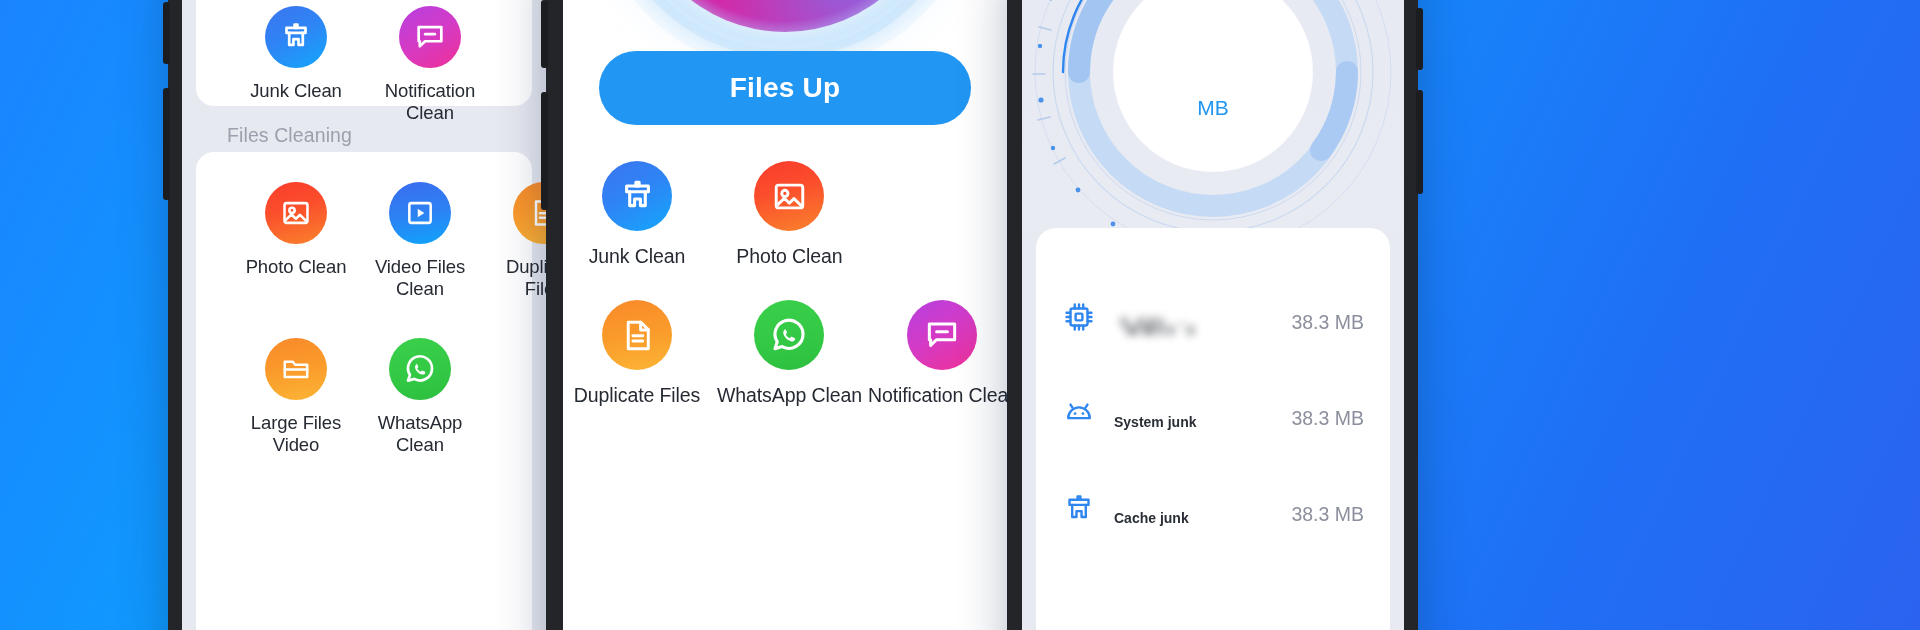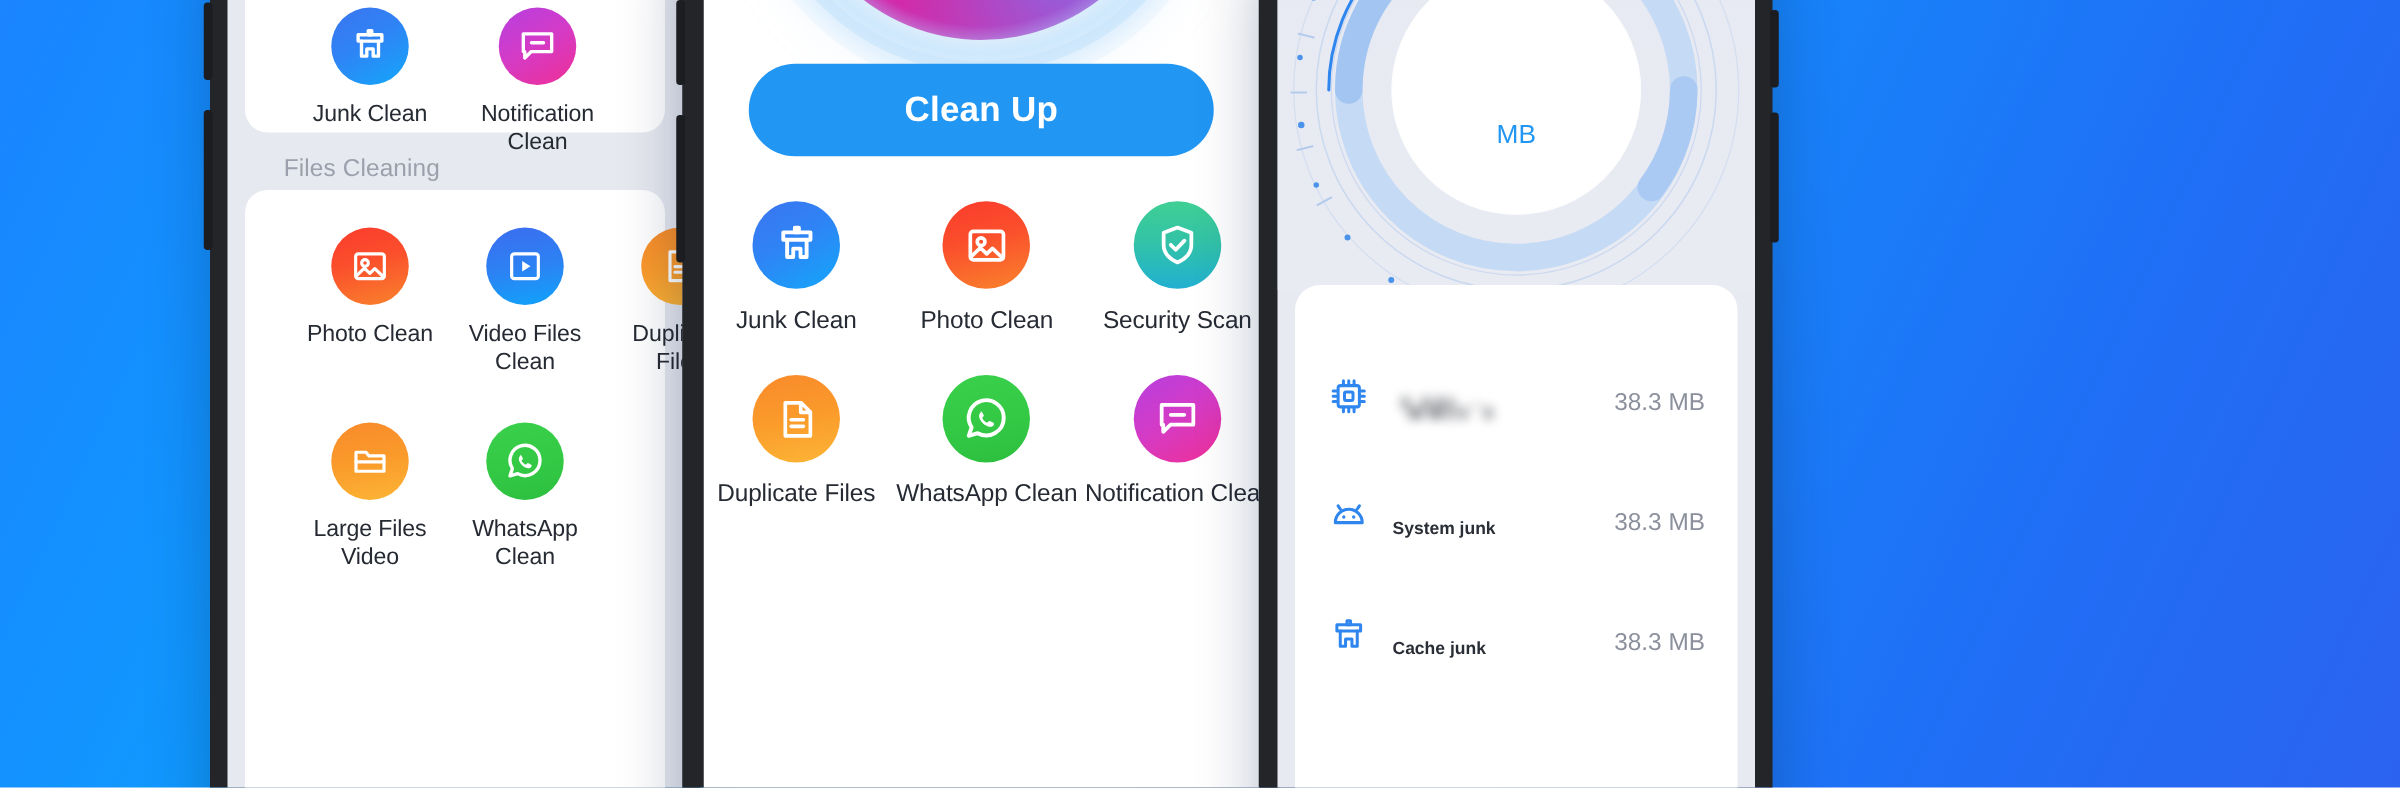--- a/index.html
+++ b/index.html
@@ -225,21 +225,21 @@
 
   <div class="screen">
 
     <div class="mp-bubble-wrap">
       <div class="mp-bubble">
         <div class="halo"></div>
 
       </div>
     </div>
 
-    <button class="mp-cta">Clean Up</button>
+    <button class="mp-cta">Files Up</button>
 
     <div class="mp-grid">
       <div style="white-space:nowrap;">
         <div class="tile">
           <div class="glyph" style="background:linear-gradient(150deg,#3b74ef 0%,#2f84f5 45%,#13a7fb 100%);">
             <svg width="39" height="39" viewBox="0 0 24 24" fill="none" stroke="#fff" stroke-width="1.9" stroke-linecap="round" stroke-linejoin="round">
               <path d="M11 3.2h2v2.3h-2z"></path>
                 <path d="M5.3 5.5h13.4v3.6H5.3z"></path>
               <path d="M7.2 9.1v8.5h3v-4.1h3.6v4.1h3V9.1"></path>
             </svg>
@@ -251,29 +251,20 @@
           <div class="glyph" style="background:linear-gradient(165deg,#fa3c2d 0%,#fb4e2c 42%,#f9832c 100%);">
             <svg width="37" height="37" viewBox="0 0 24 24" fill="none" stroke="#fff" stroke-width="1.9" stroke-linecap="round" stroke-linejoin="round">
               <rect x="3.4" y="4.6" width="17.2" height="14.8" rx="1.6"></rect>
               <circle cx="9" cy="10" r="2"></circle>
               <path d="M4 17.6l4.6-4.5 3.3 3.2 3-2.9 5.1 4.9"></path>
             </svg>
           </div>
           <div class="tlabel">Photo Clean</div>
         </div>
 
-        <div class="tile">
-          <div class="glyph" style="background:linear-gradient(180deg,#3fcf94 0%,#33c3a6 45%,#21b0d0 100%);">
-            <svg width="38" height="38" viewBox="0 0 24 24" fill="none" stroke="#fff" stroke-width="1.9" stroke-linecap="round" stroke-linejoin="round">
-              <path d="M12 3.2l7 2.6v6.1c0 4-2.9 7.1-7 8.9-4.1-1.8-7-4.9-7-8.9V5.8z"></path>
-              <path d="M8.6 11.9l2.5 2.5 4.4-4.6"></path>
-            </svg>
-          </div>
-          <div class="tlabel">Security Scan</div>
-        </div>
       </div>
 
       <div class="mp-row2" style="white-space:nowrap;">
         <div class="tile">
           <div class="glyph" style="background:linear-gradient(170deg,#f98a2a 0%,#fa9b2b 50%,#fcb535 100%);">
             <svg width="37" height="37" viewBox="0 0 24 24" fill="none" stroke="#fff" stroke-width="1.9" stroke-linecap="round" stroke-linejoin="round">
               <path d="M6 3.4h8.2L19 8.2v12.4H6z"></path>
                 <path d="M14 3.4v5h5"></path>
               <path d="M9 12.2h6.4M9 15.6h6.4"></path>
             </svg>

